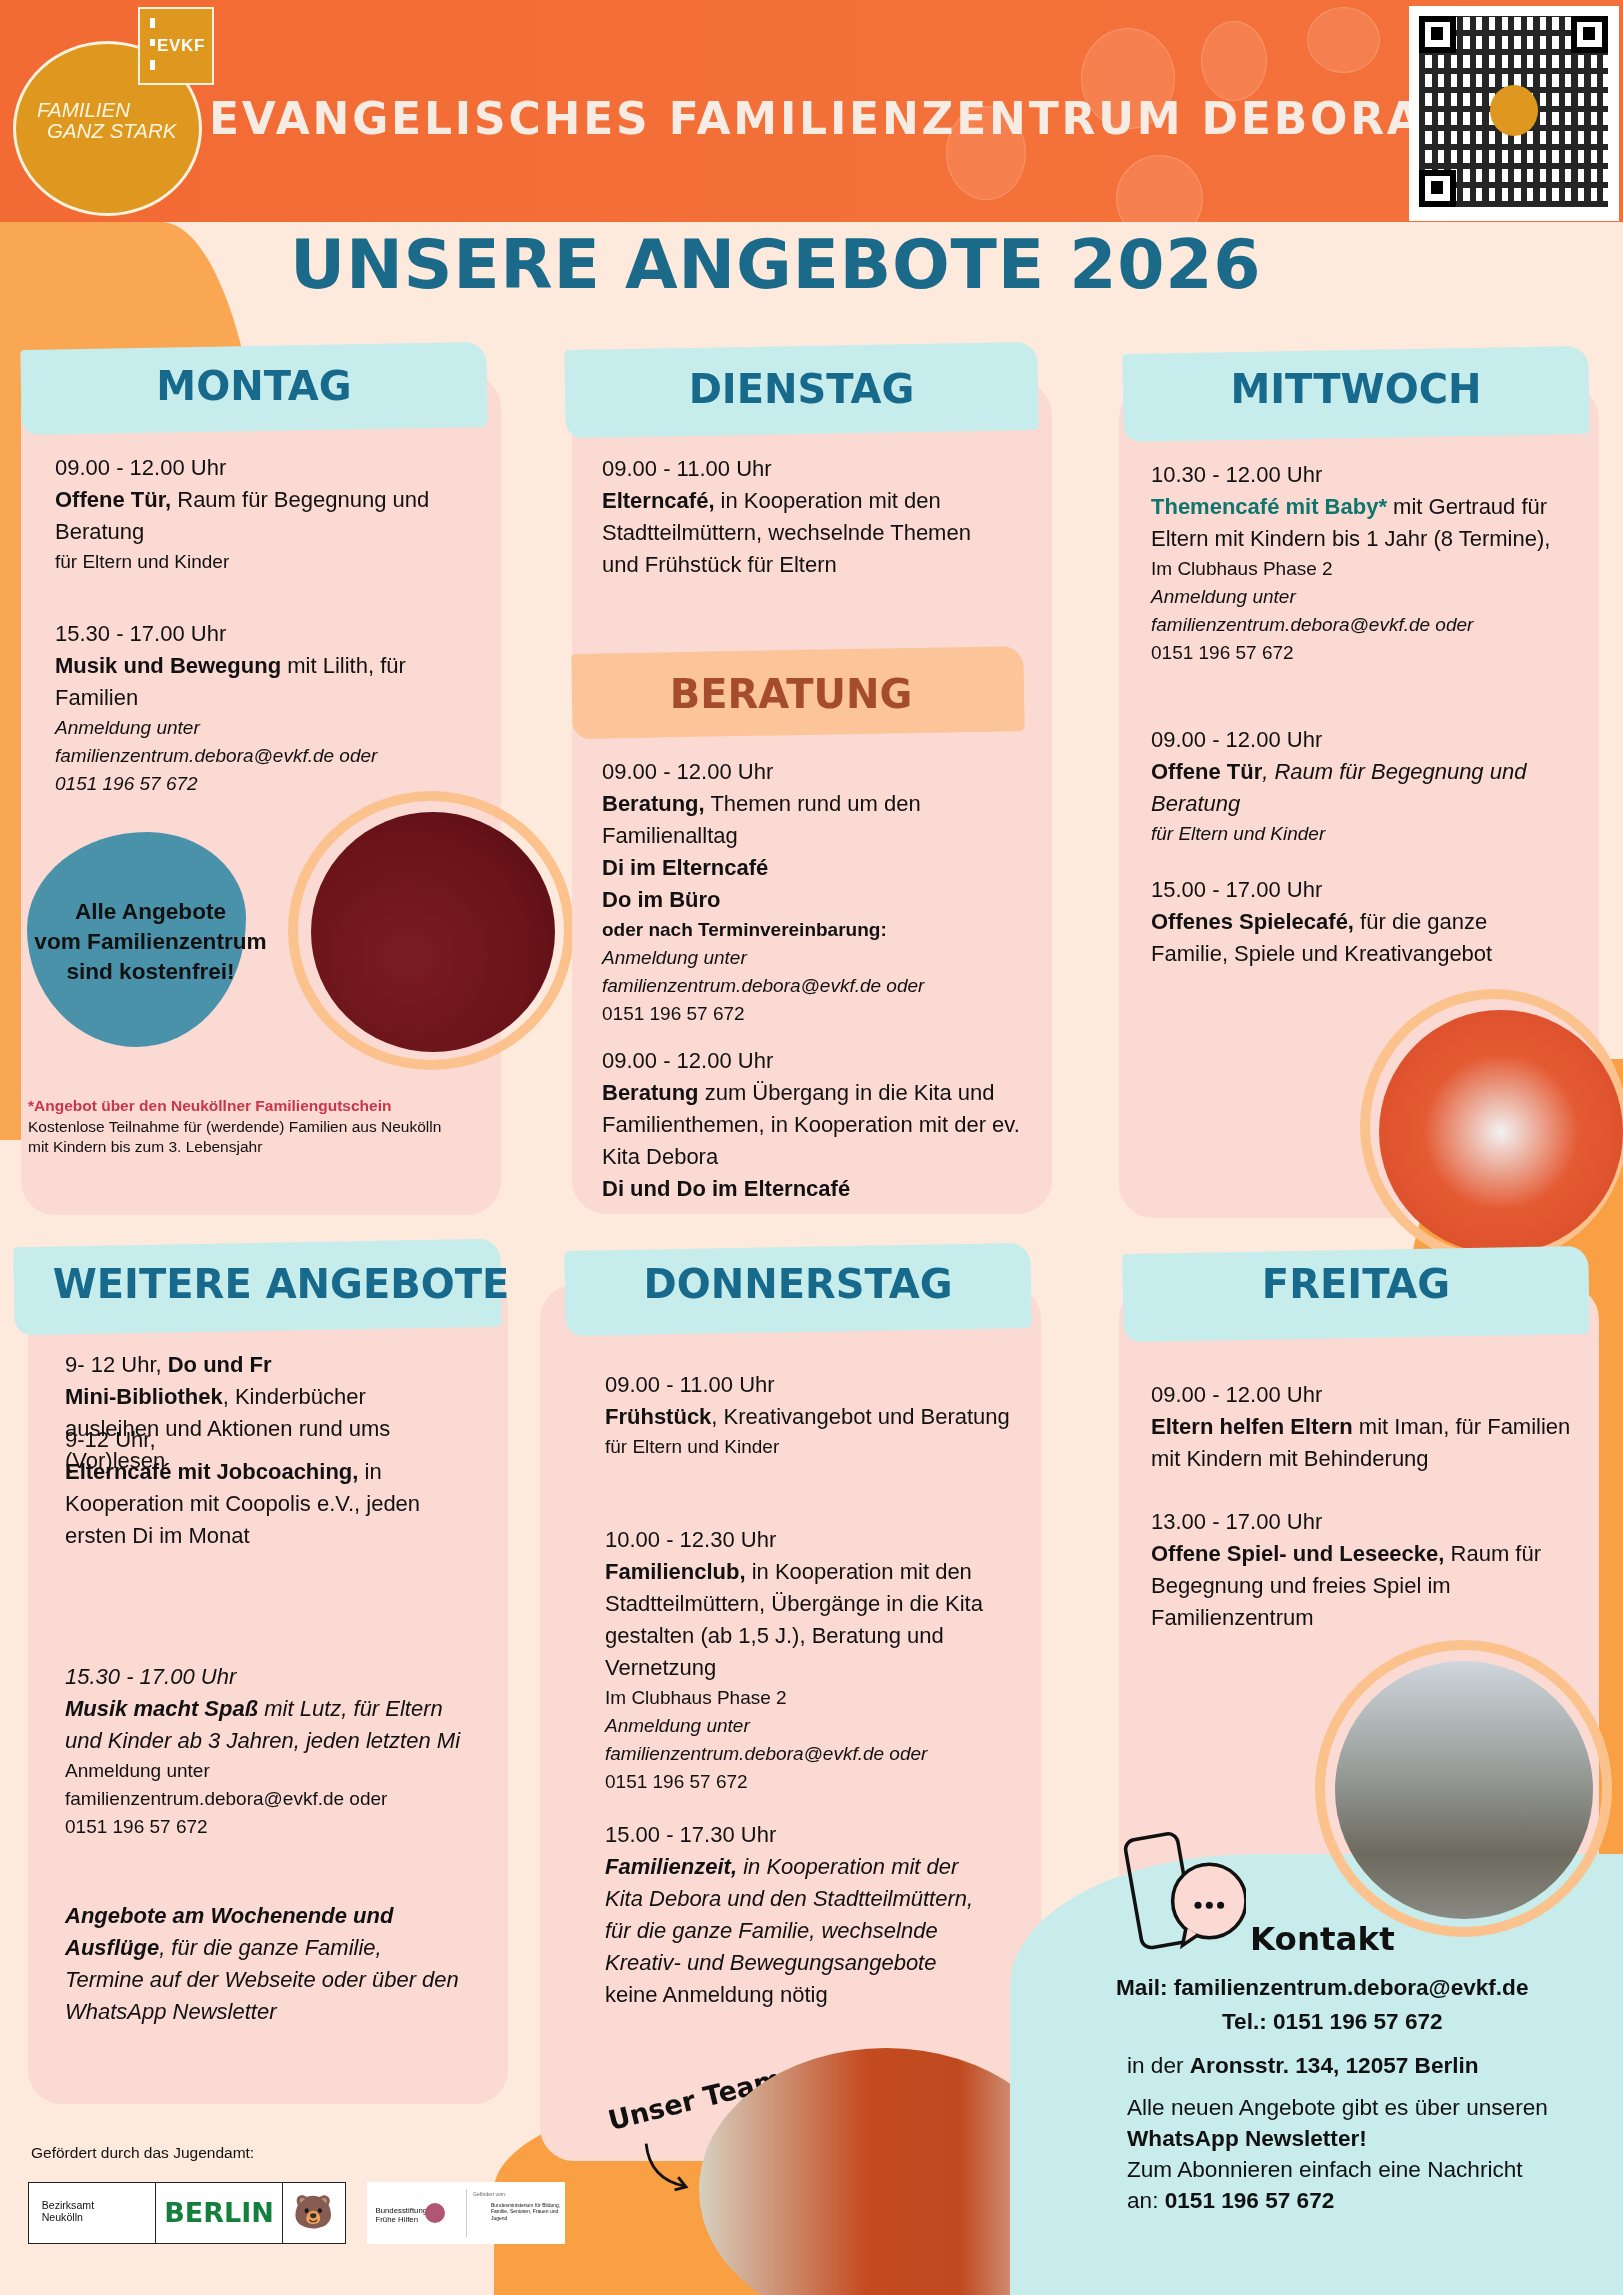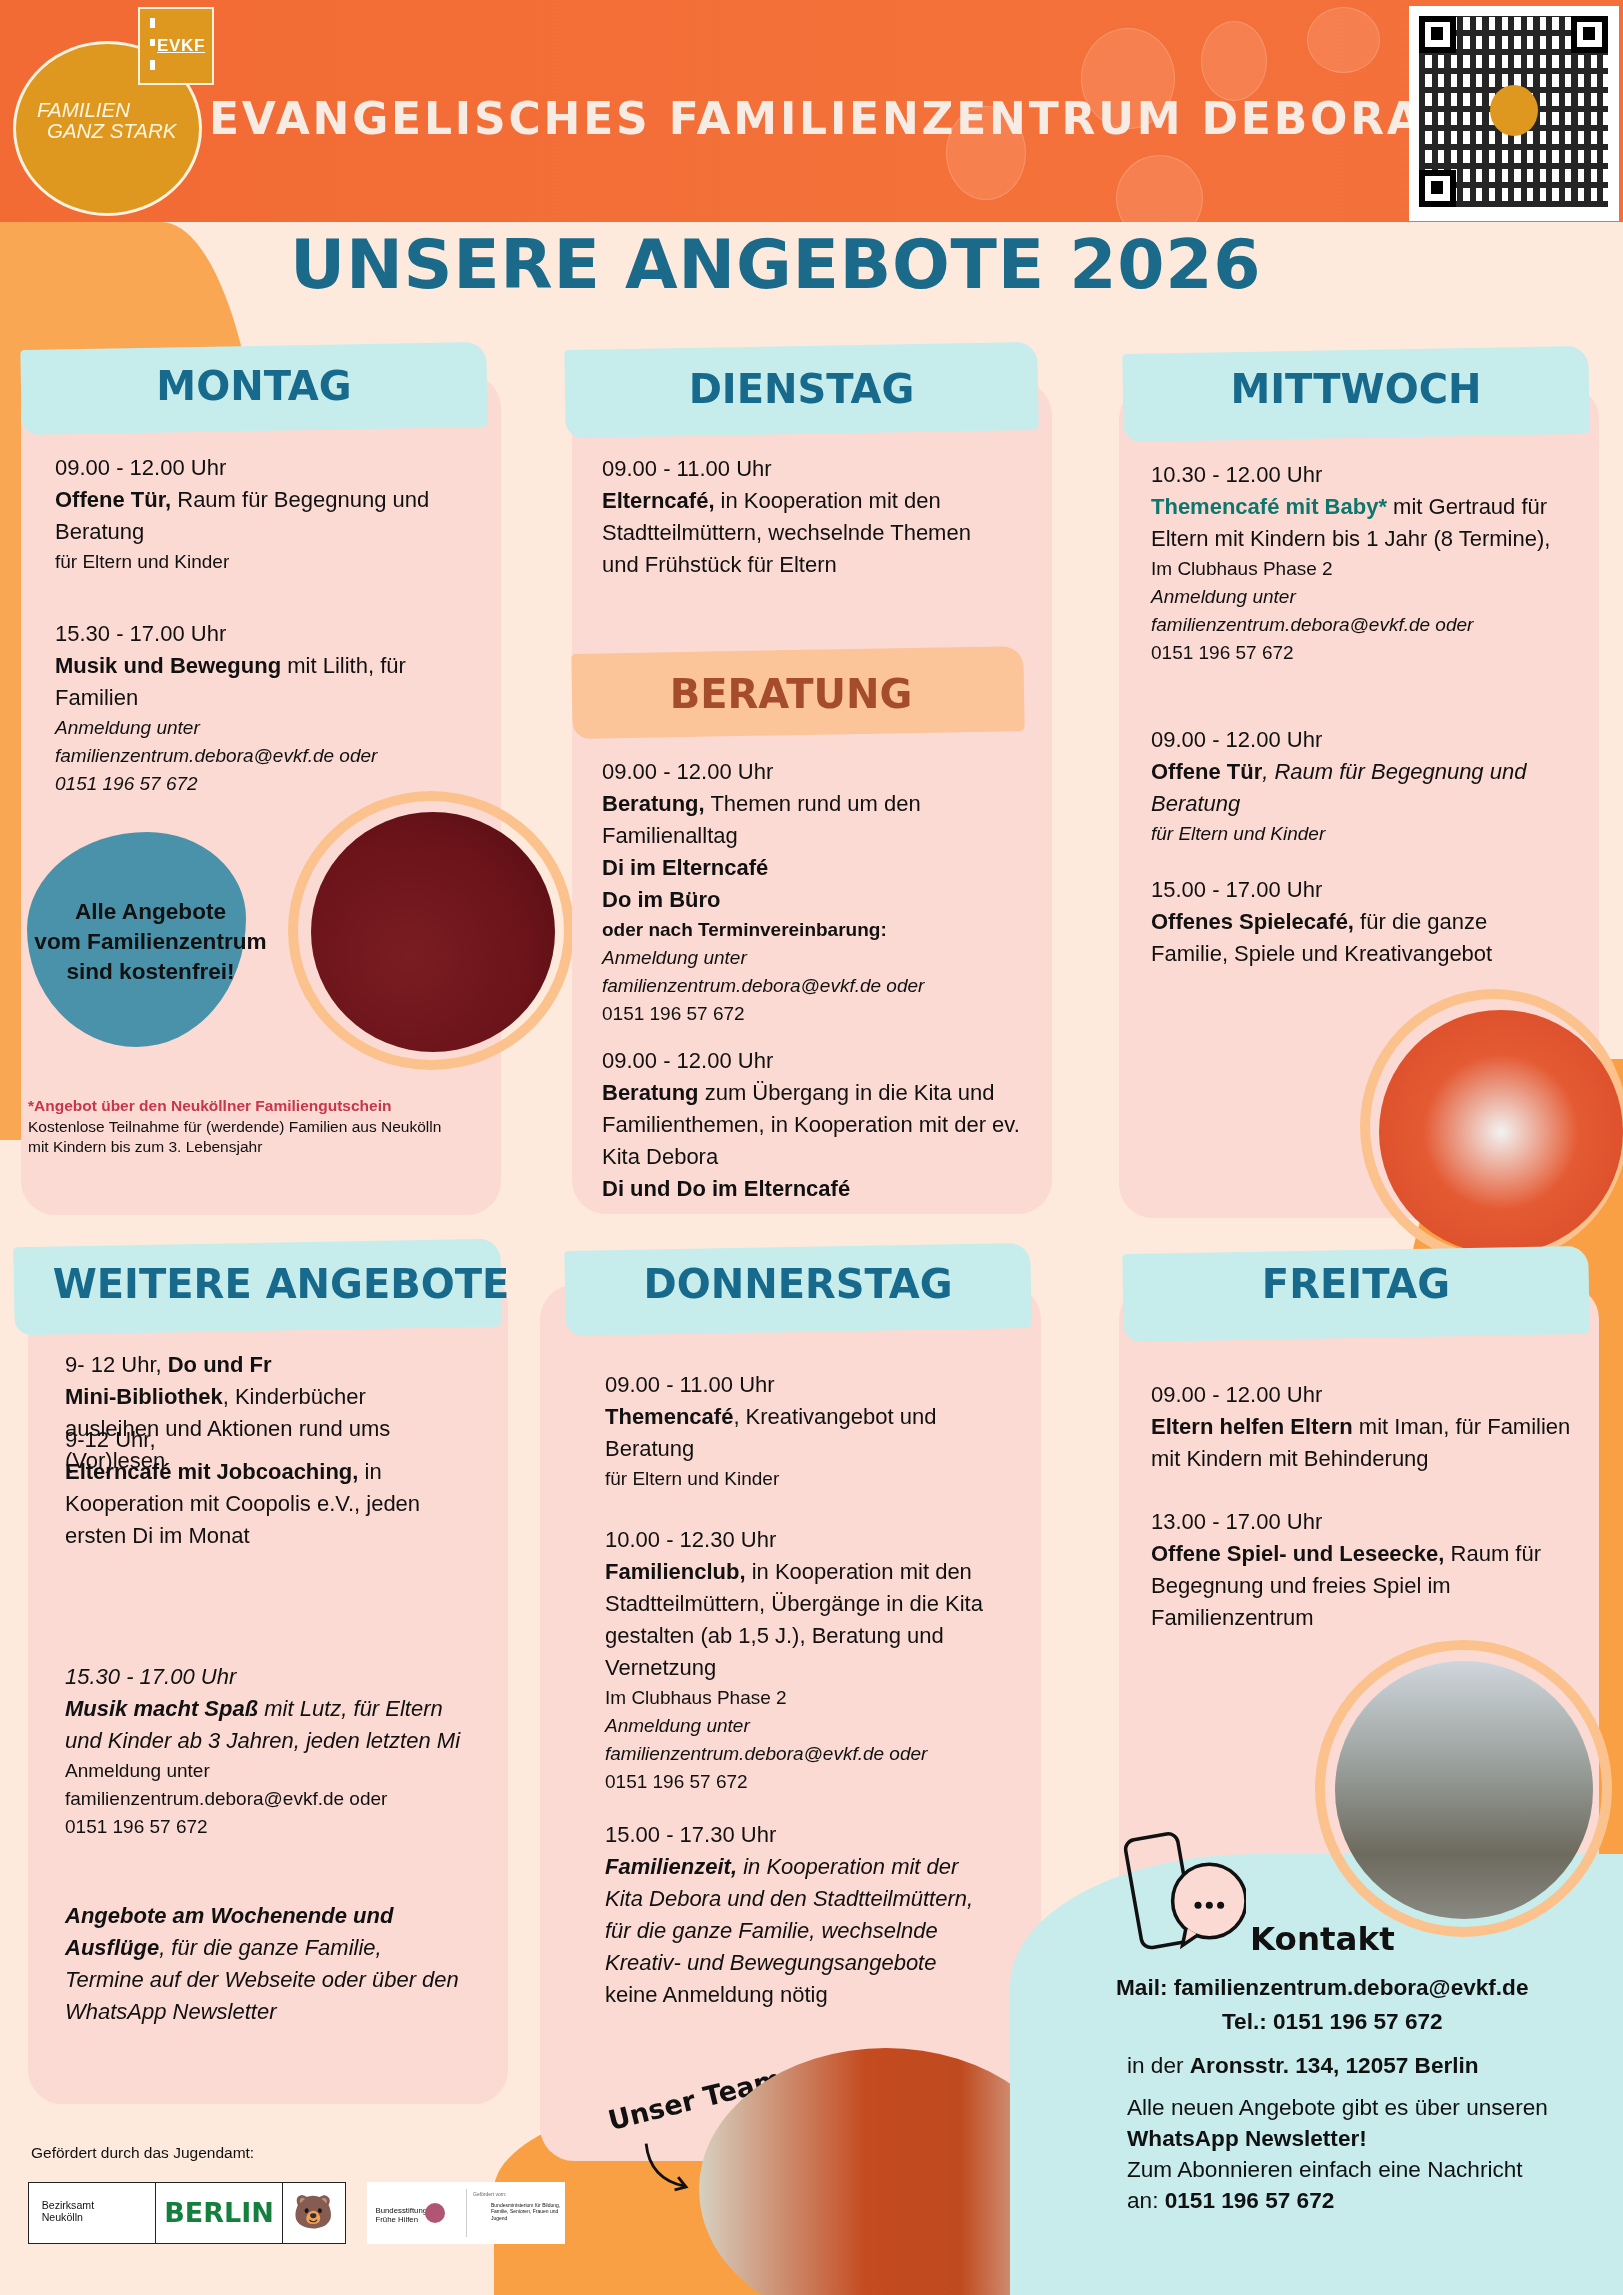--- a/index.html
+++ b/index.html
@@ -12,21 +12,21 @@
   .bokeh{position:absolute;border-radius:50%;background:rgba(255,200,170,.18);border:1.4px solid rgba(255,220,200,.25);}
   .logo-circle{position:absolute;left:12.7px;top:41px;width:189px;height:175px;border-radius:50%;
                background:#de981f;border:3.5px solid #fff3e0;box-sizing:border-box;}
   .logo-text{position:absolute;left:37px;top:99px;color:#fff6e0;font-style:italic;
              font-family:"Liberation Sans",sans-serif;font-size:20.5px;line-height:21px;}
   .logo-text span{display:block;}
   .logo-text span:nth-child(2){padding-left:10px;}
   .evkf-box{position:absolute;left:138px;top:7px;width:76px;height:78px;background:#de981f;
             border:2.1px solid #fff3e0;box-sizing:border-box;}
   .evkf-text{position:absolute;left:17px;top:27px;color:#fff;font-family:"Liberation Sans",sans-serif;
-             font-weight:bold;font-size:17px;letter-spacing:0.7px;text-decoration:underline;}
+             font-weight:bold;font-size:17px;letter-spacing:0.7px;}
   .evkf-bar{position:absolute;left:10px;width:5px;height:10px;background:#fff;}
   .title{position:absolute;left:209px;top:93px;color:#f6ece4;font-family:"DejaVu Sans",sans-serif;
          font-weight:bold;font-size:44px;letter-spacing:2.8px;white-space:nowrap;}
   .qr{position:absolute;left:1409px;top:5.7px;width:210px;height:215px;background:#fff;}
   .qr-grid{position:absolute;left:10px;top:10px;width:189px;height:191px;
            background:
              repeating-linear-gradient(90deg,#000 0 6.4px,transparent 6.4px 12.7px),
              repeating-linear-gradient(0deg,#000 0 6.4px,transparent 6.4px 19px);
            opacity:.85;}
   .qr-finder{position:absolute;width:37px;height:37px;border:6.4px solid #000;background:#fff;box-sizing:border-box;}
@@ -196,21 +196,21 @@
 </div>
 <div class="block" style="left:65px;top:1900px;width:396px;">
   <div><b><i>Angebote am Wochenende und Ausflüge</i></b><i>, für die ganze Familie, Termine auf der Webseite oder über den WhatsApp Newsletter</i></div>
 </div>
 
 <div class="card" style="left:540px;top:1285px;width:501px;height:876px;"></div>
 <div class="brush" style="left:565px;top:1247px;width:466px;height:85px;"></div>
 <div class="day-title" style="left:558px;top:1261px;width:480px;">DONNERSTAG</div>
 <div class="block" style="left:605px;top:1369px;width:410px;">
   <div>09.00 - 11.00 Uhr</div>
-  <div><b>Themencafé</b><span>, Kreativangebot und Beratung</span></div>
+  <div><b>Frühstück</b><span>, Kreativangebot und Beratung</span></div>
   <div class="small">für Eltern und Kinder</div>
 </div>
 <div class="block" style="left:605px;top:1524px;width:410px;">
   <div>10.00 - 12.30 Uhr</div>
   <div><b>Familienclub,</b><span> in Kooperation mit den Stadtteilmüttern, Übergänge in die Kita gestalten (ab 1,5 J.), Beratung und Vernetzung</span></div>
   <div class="small">Im Clubhaus Phase 2</div>
   <div class="small"><i>Anmeldung unter</i></div>
   <div class="small"><i>familienzentrum.debora@evkf.de oder</i></div>
   <div class="small">0151 196 57 672</div>
 </div>

